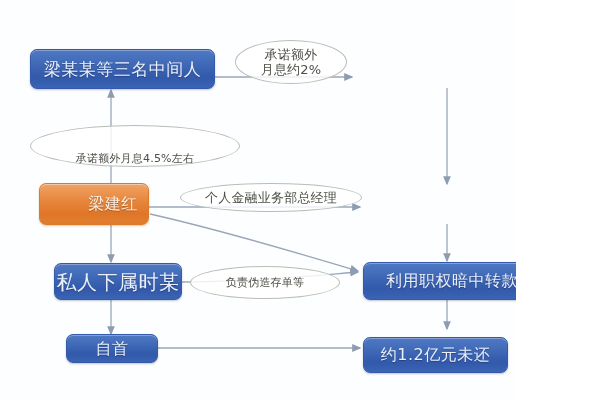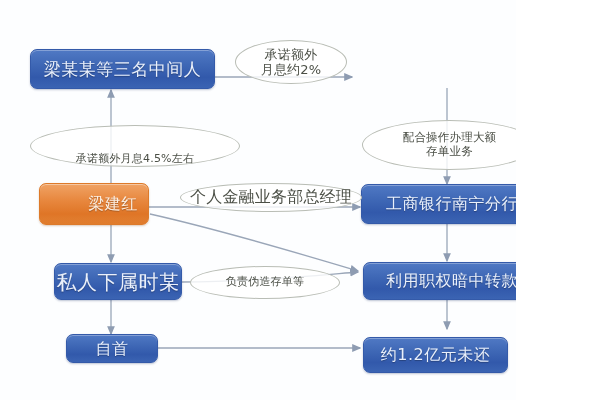--- a/index.html
+++ b/index.html
@@ -99,21 +99,20 @@
 
       <path d="M158,348 L360,348"></path>
     </g>
   </svg>
 
   <div class="node blue" style="left:30px; top:49px; width:185px; height:40px; font-size:17px;">梁某某等三名中间人</div>
 
 
   <div class="node orange" style="left:39px; top:183px; width:110px; height:42px; font-size:16px;">梁建红</div>
 
-  <div class="node blue" style="left:361px; top:184px; width:182px; height:40px; font-size:16px;">工商银行南宁分行</div>
 
   <div class="node blue" style="left:54px; top:263px; width:128px; height:37px; font-size:20px;">私人下属时某</div>
 
   <div class="node blue" style="left:363px; top:262px; width:178px; height:38px; font-size:16px;">利用职权暗中转款</div>
 
   <div class="node blue" style="left:66px; top:334px; width:92px; height:29px; font-size:16px;">自首</div>
 
   <div class="node blue" style="left:363px; top:337px; width:145px; height:36px; font-size:16px;">约1.2亿元未还</div>
 
   <div class="ellipse" style="left:235px; top:40px; width:112px; height:44px; font-size:13px;">
@@ -122,33 +121,27 @@
       <div>月息约2%</div>
     </div>
   </div>
 
   <div class="ellipse" style="left:30px; top:125px; width:210px; height:42px; font-size:11px;align-items:flex-end;">
     <div>
       <div>承诺额外月息4.5%左右</div>
     </div>
   </div>
 
-  <div class="ellipse" style="left:362px; top:120px; width:175px; height:50px; font-size:11.5px;">
-    <div>
-      <div>配合操作办理大额</div>
-      <div>存单业务</div>
-    </div>
-  </div>
 
-  <div class="ellipse" style="left:180px; top:183px; width:182px; height:29px; font-size:16px;">
+  <div class="ellipse" style="left:180px; top:183px; width:182px; height:29px; font-size:13px;">
     <div>
       <div>个人金融业务部总经理</div>
     </div>
   </div>
 
 
-  <div class="ellipse" style="left:190px; top:266px; width:150px; height:33px; font-size:11px;">
+  <div class="ellipse" style="left:190px; top:266px; width:150px; height:33px; font-size:11px;font-family:Liberation Serif, serif;">
     <div>
       <div>负责伪造存单等</div>
     </div>
   </div>
 
 </div>
 
 </body></html>

